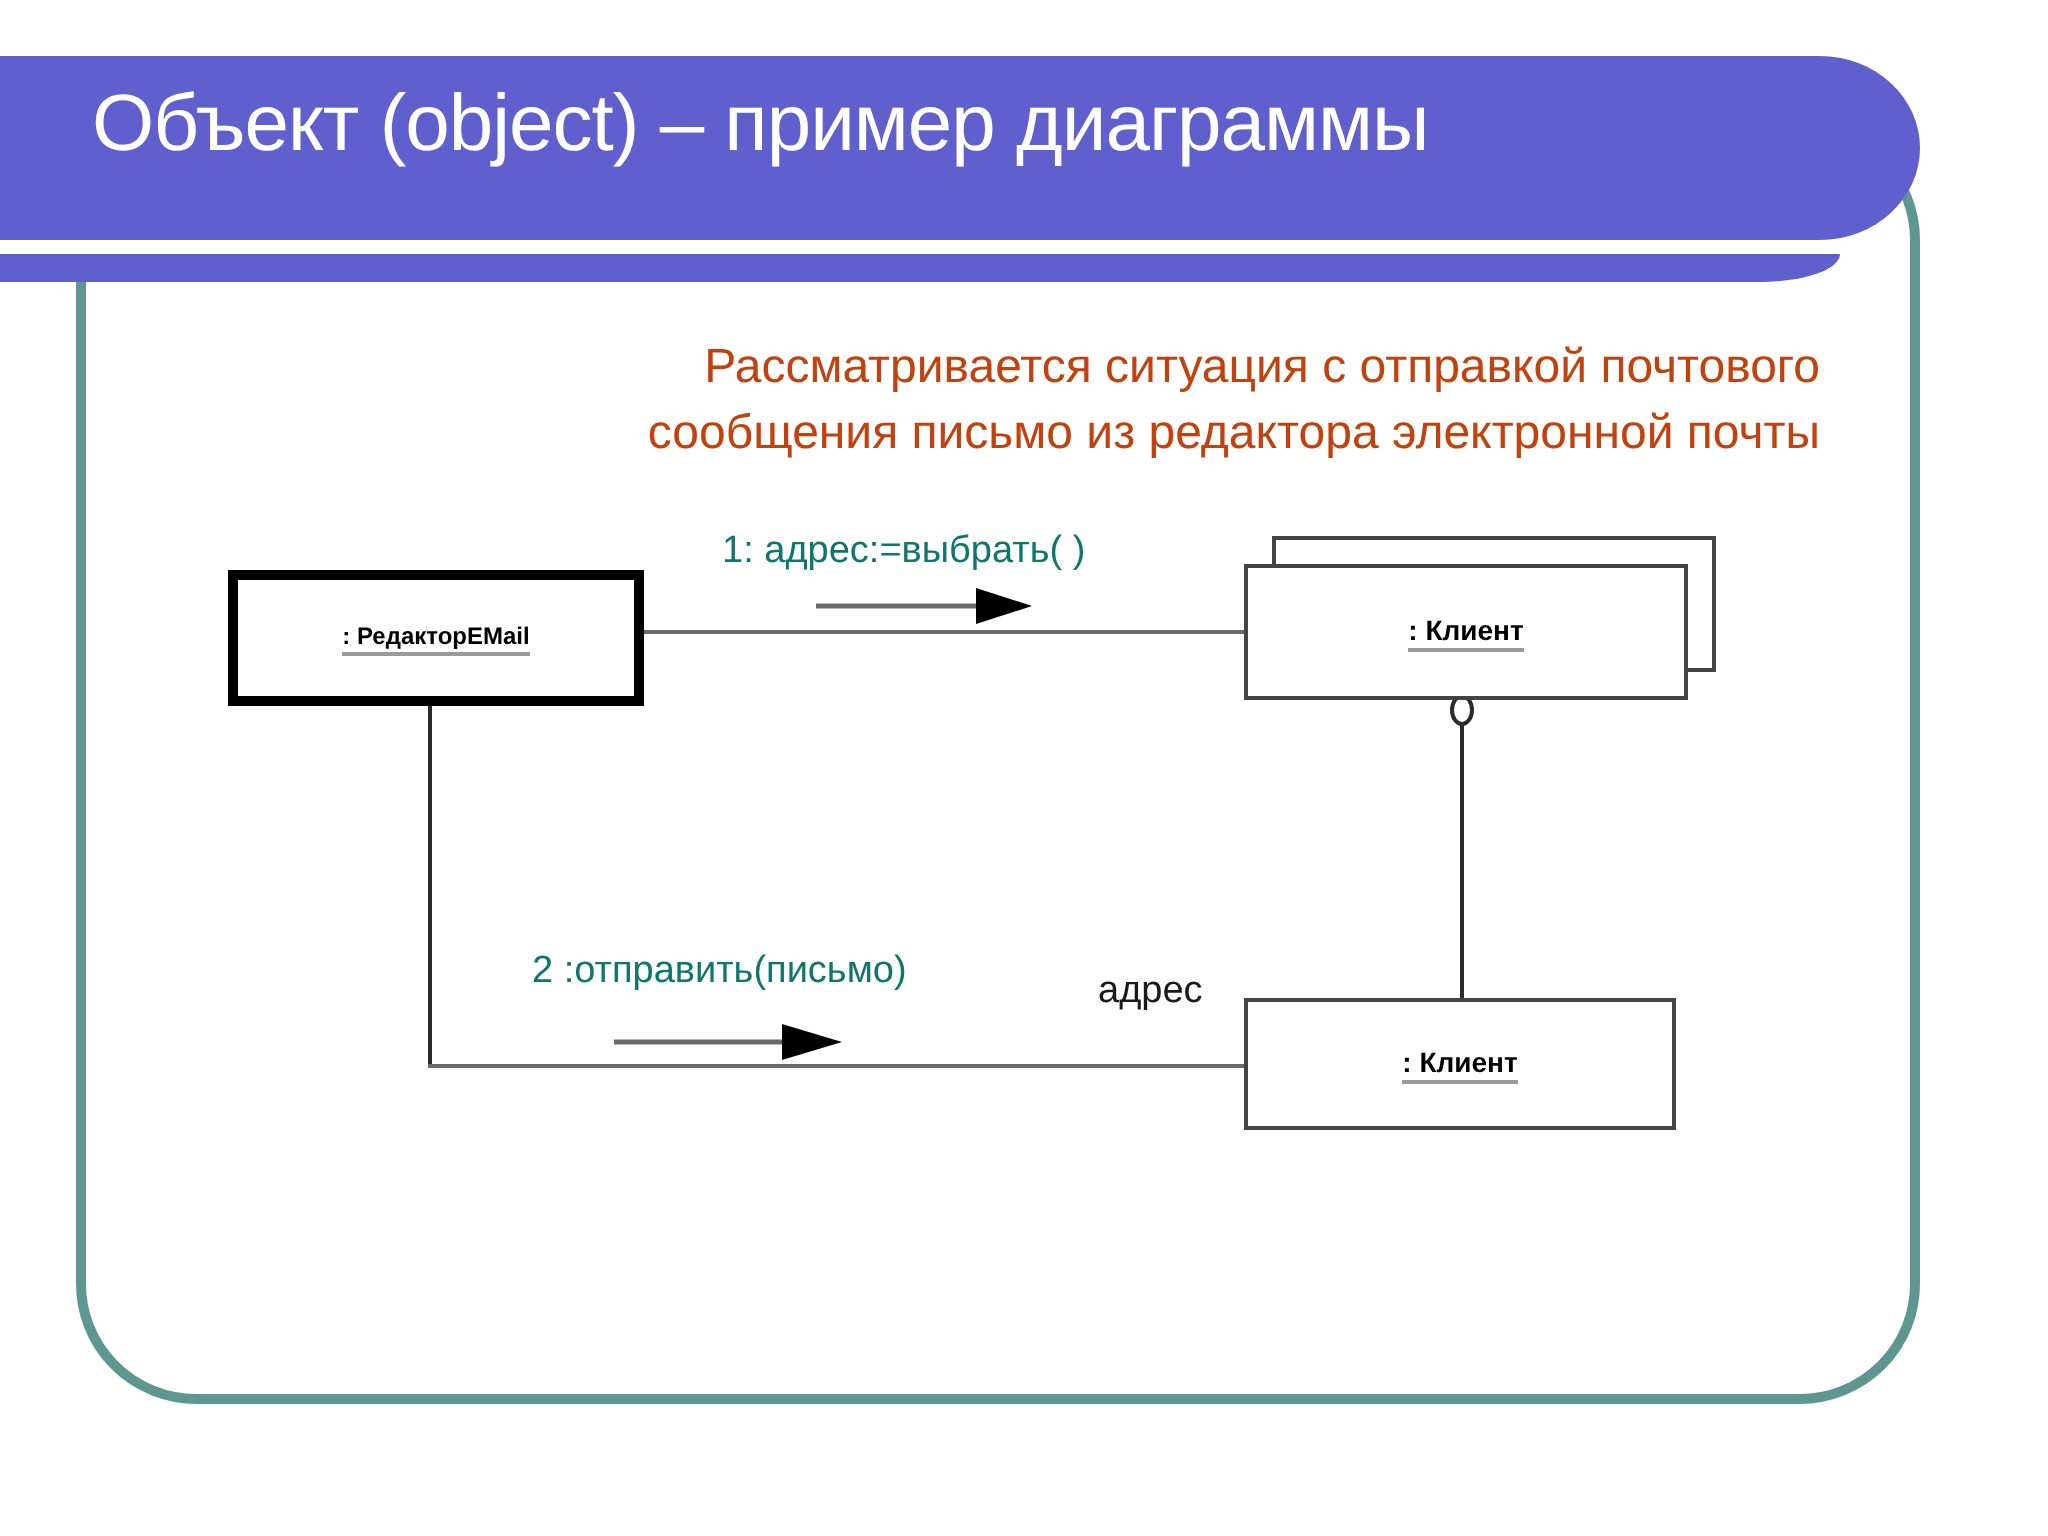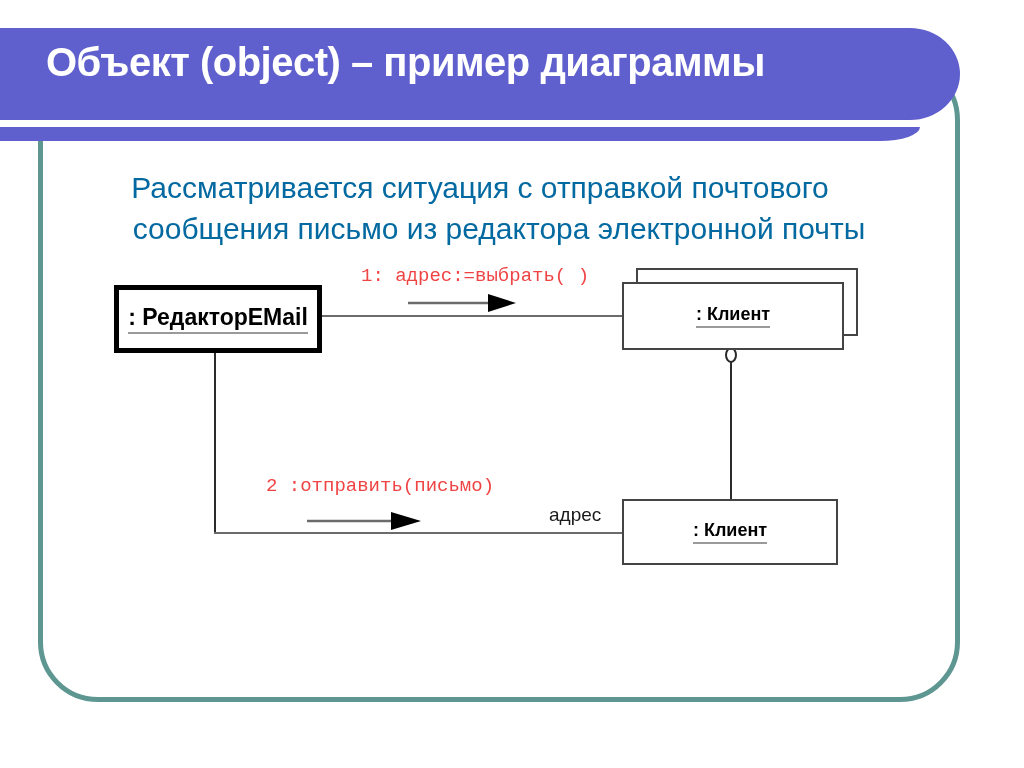--- a/index.html
+++ b/index.html
@@ -55,69 +55,69 @@
     height: 14px;
     background: #5f5fcd;
     border-bottom-right-radius: 40px 14px;
   }
   #title-text {
     position: absolute;
     left: 46px;
     top: 40px;
     width: 880px;
     font-size: 40px;
-    font-weight: bold;
+    font-weight: normal;
     color: #ffffff;
     letter-spacing: -0.5px;
     white-space: nowrap;
   }
 
   
   #body-text {
     position: absolute;
     left: 50px;
     top: 168px;
     width: 860px;
-    font-size: 30px;
-    color: #0369a1;
+    font-size: 24px;
+    color: #c2410c;
     line-height: 1.36;
-    text-align: center;
+    text-align: right;
     text-indent: 0;
   }
   #body-line1 { display: block; padding-left: 0px; }
   #body-line2 { display: block; padding-left: 38px; }
 
   
   .obj-box {
     position: absolute;
     background: #ffffff;
     box-sizing: border-box;
     display: flex;
     align-items: center;
     justify-content: center;
   }
   .obj-box .obj-label {
-    font-size: 18px;
+    font-size: 14px;
     font-weight: bold;
     color: #000000;
     border-bottom: 2px solid #9a9a9a;
     padding-bottom: 1px;
     white-space: nowrap;
   }
 
   #box-editor {
     left: 114px;
     top: 285px;
     width: 208px;
     height: 68px;
     border: 5px solid #000000;
     z-index: 6;
   }
   #box-editor .obj-label {
-    font-size: 23px;
+    font-size: 12px;
   }
 
   #box-client-back {
     left: 636px;
     top: 268px;
     width: 222px;
     height: 68px;
     border: 2px solid #444444;
     z-index: 3;
   }
@@ -144,23 +144,22 @@
     background: #6b6b6b;
   }
   .line-h { height: 2px; }
   .line-v { width: 2px; }
   .line-dark { background: #2b2b2b; }
 
   
   .msg-label {
     position: absolute;
     font-size: 19px;
-    color: #ef4444;
-    white-space: nowrap;
-    font-family: Liberation Mono, monospace;
+    color: #0f766e;
+    white-space: nowrap;
   }
 
   
   .arrow {
     position: absolute;
   }
 
   
   #label-adres {
     position: absolute;
@@ -213,13 +212,13 @@
   <line x1="0" y1="11" x2="86" y2="11" stroke="#6b6b6b" stroke-width="2.5"></line>
   <polygon points="80,2 108,11 80,20" fill="#000000"></polygon>
 </svg>
 
 <div class="msg-label" style="left:266px; top:475px;">2 :отправить(письмо)</div>
 <svg class="arrow" style="left:307px; top:510px; width:120px; height:22px;" viewBox="0 0 120 22">
   <line x1="0" y1="11" x2="90" y2="11" stroke="#6b6b6b" stroke-width="2.5"></line>
   <polygon points="84,2 114,11 84,20" fill="#000000"></polygon>
 </svg>
 
-<div id="label-adres" style="left:549px; top:504px;">адрес</div>
+<div id="label-adres" style="left:549px; top:485px;">адрес</div>
 
 </body></html>

